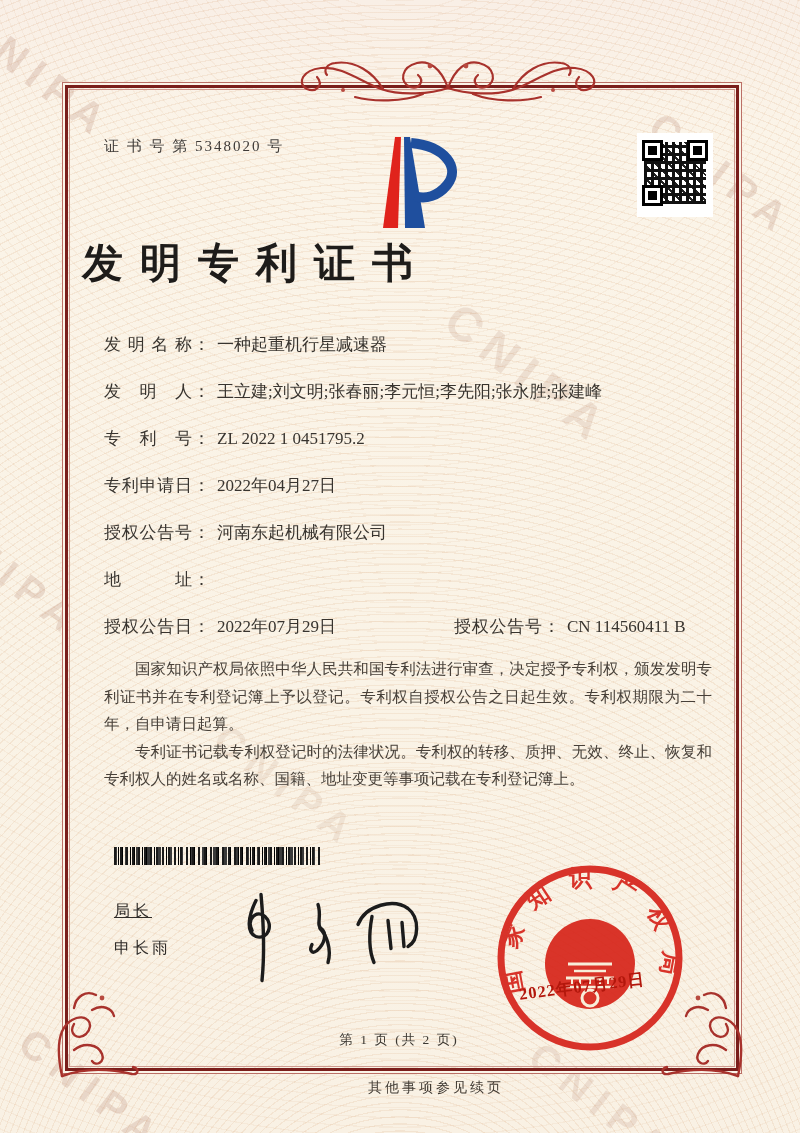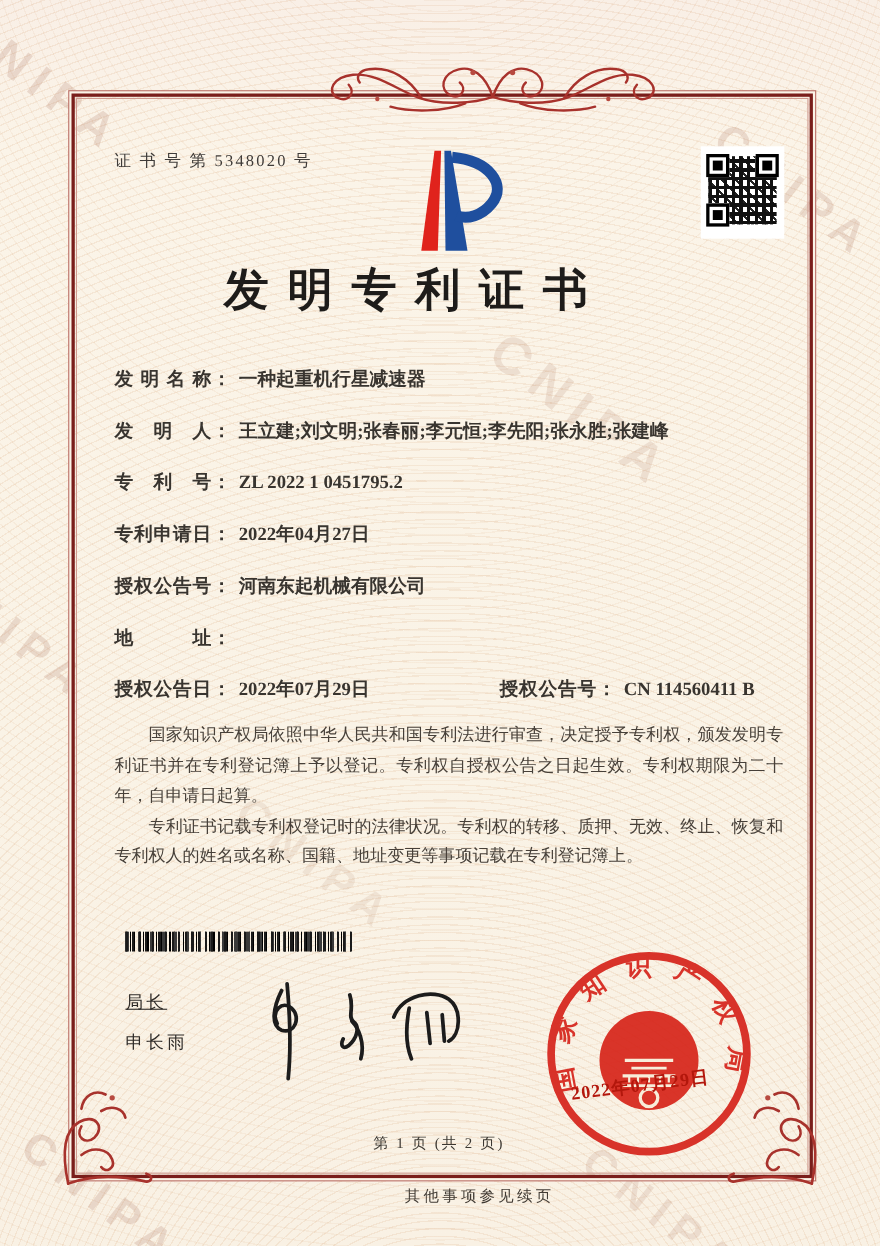--- a/index.html
+++ b/index.html
@@ -40,26 +40,26 @@
     position:absolute;left:7px;top:9px;width:62px;height:62px;
     background:
       repeating-linear-gradient(0deg,#111 0 3px,transparent 3px 8px),
       repeating-linear-gradient(90deg,#111 0 3px,transparent 3px 7px),
       repeating-linear-gradient(45deg,#222 0 2px,transparent 2px 9px);
   }
   .finder{position:absolute;width:15px;height:15px;border:3px solid #000;background:#fff;}
   .finder::after{content:'';position:absolute;left:3px;top:3px;width:9px;height:9px;background:#000;}
   .f1{left:5px;top:7px;} .f2{right:5px;top:7px;} .f3{left:5px;bottom:11px;}
   .title{
-    position:absolute;left:65px;top:236px;width:608px;text-align:center;
+    position:absolute;left:65px;top:236px;width:608px;text-align:left;
     font-size:41px;font-weight:600;color:#1e1c1a;
     letter-spacing:17px;padding-left:17px;box-sizing:border-box;
   }
   .rows{position:absolute;left:104px;top:332px;width:620px;font-size:17px;color:#38342f;}
-  .row{display:flex;margin-bottom:21px;line-height:26px;white-space:nowrap;font-weight:bold;}
+  .row{display:flex;margin-bottom:21px;line-height:26px;white-space:nowrap;}
   .lbl{display:inline-block;width:88px;text-align:justify;text-align-last:justify;}
   .colon{margin:0 7px 0 1px;}
   .pair{display:flex;}
   .pair.first{width:350px;}
   .paras{position:absolute;left:104px;top:655px;width:608px;font-size:15.5px;line-height:27.5px;color:#474039;text-align:justify;}
   .paras p{margin:0;text-indent:2em;}
   .barcode{
     position:absolute;left:114px;top:847px;width:206px;height:18px;
     background:
       repeating-linear-gradient(90deg,#1a1a1a 0 2px,transparent 2px 6px),

